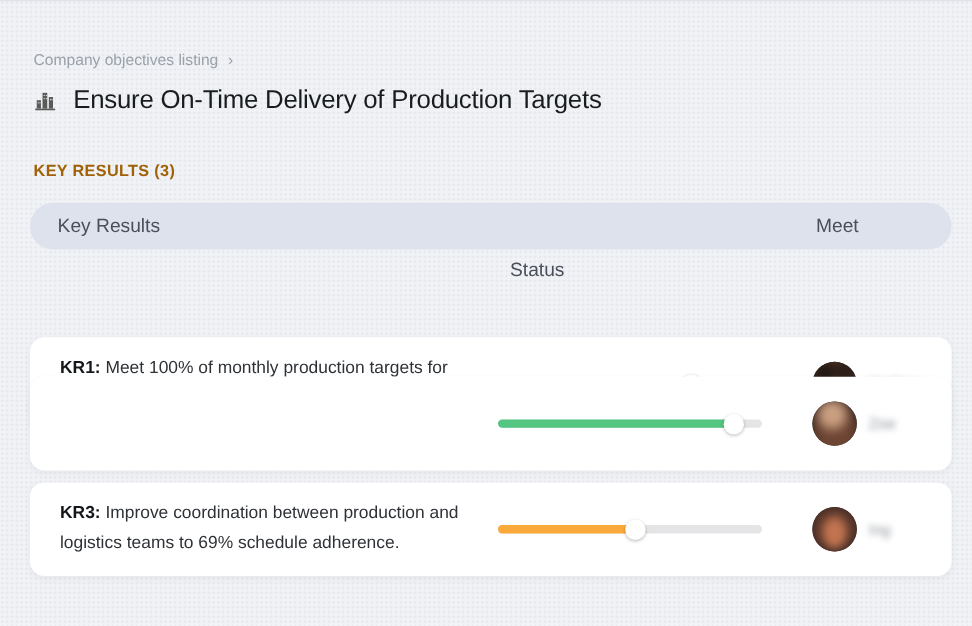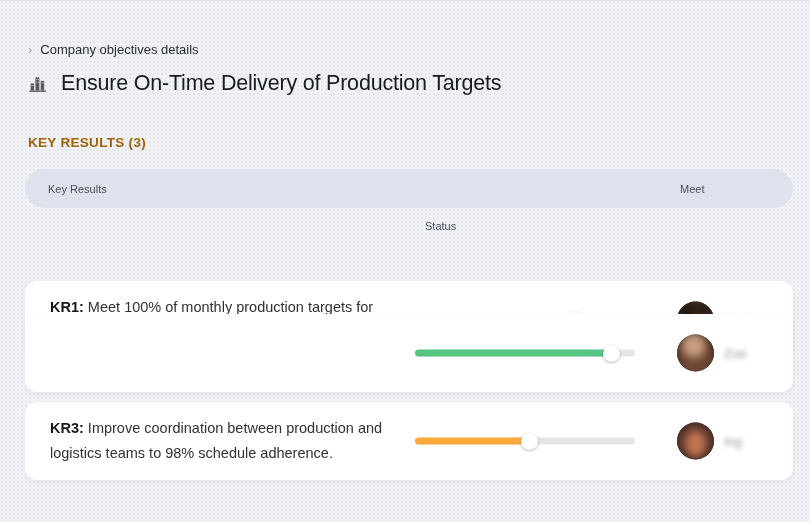--- a/index.html
+++ b/index.html
@@ -32,21 +32,21 @@
   }
 
   .section-label {
     position:absolute; left:28px; top:134px;
     font-size:13.5px; color:#a16207; letter-spacing:0.3px;font-weight:bold;
   }
 
   .table-header {
     position:absolute; left:25px; top:168px; width:768px; height:39px;
     background:#dee2ed; border-radius:20px;
-    font-size:11px; color:#49505b;
+    font-size:16px; color:#49505b;
   }
   .th { position:absolute; top:50%; transform:translateY(-50%); }
   .th-key { left:23px; }
   .th-status { left:400px;margin-top:37px; }
   .th-owner { left:655px; }
 
   .row-card {
     position:absolute; left:25px; width:768px; height:78px;
     background:#ffffff; border-radius:12px;
     box-shadow:0 2px 6px rgba(35,45,65,0.05);
@@ -96,22 +96,22 @@
     radial-gradient(ellipse 38% 50% at 50% 56%, #c27450 0 38%, transparent 68%),
     radial-gradient(circle at 50% 50%, #6b4030 0 35%, #362622 70%, #221a16 100%); }
   .owner-name {
     font-size:13px; color:#8f959c; filter:blur(2.5px);
   }
 </style>
 </head>
 <body>
 
 <div class="breadcrumb">
+  <span class="crumb-muted">Company objectives listing</span>
   <span class="crumb-sep">›</span>
-  <span class="crumb-current">Company objectives details</span>
 </div>
 
 <div class="title-row">
   <span class="title-icon">
     <svg viewBox="0 0 24 24" width="21" height="21">
       <g fill="#5a5a5a">
         <rect x="3" y="12" width="4" height="8"></rect>
         <rect x="8.5" y="5" width="4.5" height="15"></rect>
         <rect x="14.5" y="9" width="4" height="11"></rect>
         <rect x="1.5" y="20" width="19" height="1.6"></rect>
@@ -162,21 +162,21 @@
   </div>
   <div class="owner">
     <div class="avatar av-1">
         <div class="avatar-inner"></div>
       </div>
     <span class="owner-name">Zoe</span>
   </div>
 </div>
 
 <div class="row-card row-2">
-  <div class="kr-text"><span class="kr-label">KR3:</span><span> Improve coordination between production and logistics teams to 98% schedule adherence.</span></div>
+  <div class="kr-text"><span class="kr-label">KR3:</span><span> Improve coordination between production and logistics teams to 69% schedule adherence.</span></div>
   <div class="slider">
     <div class="slider-fill" style="width: 52%; background-color: rgb(251, 169, 59);">
       <div class="slider-thumb"></div>
     </div>
   </div>
   <div class="owner">
     <div class="avatar av-2">
         <div class="avatar-inner"></div>
       </div>
     <span class="owner-name">Ing</span>

